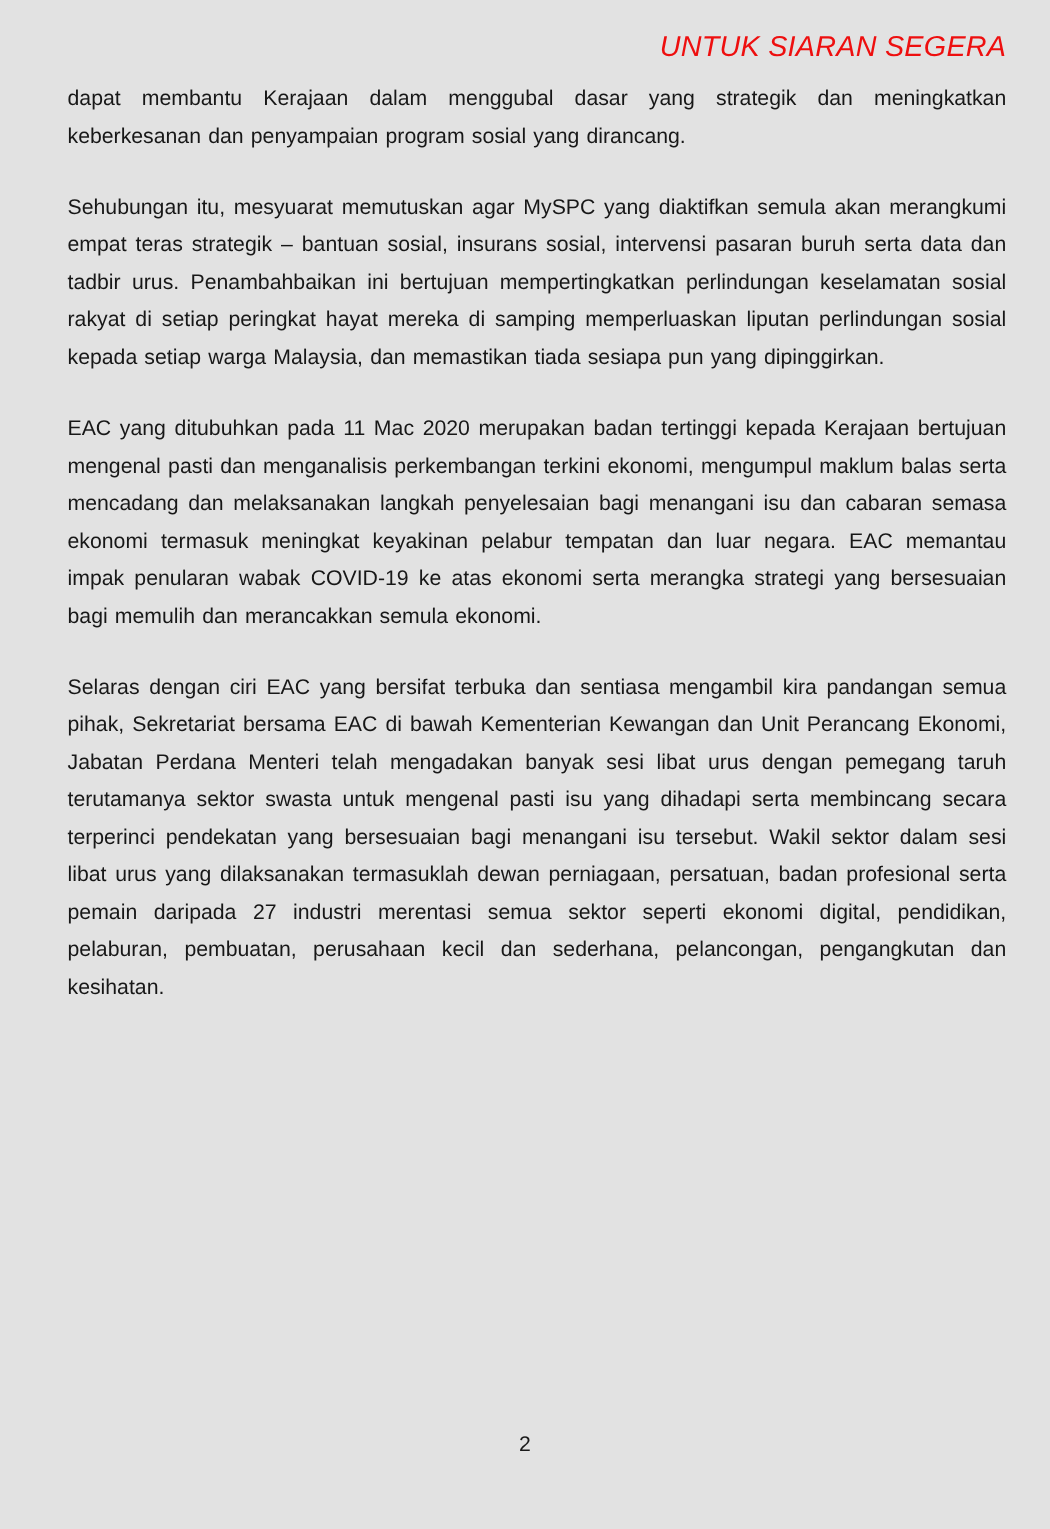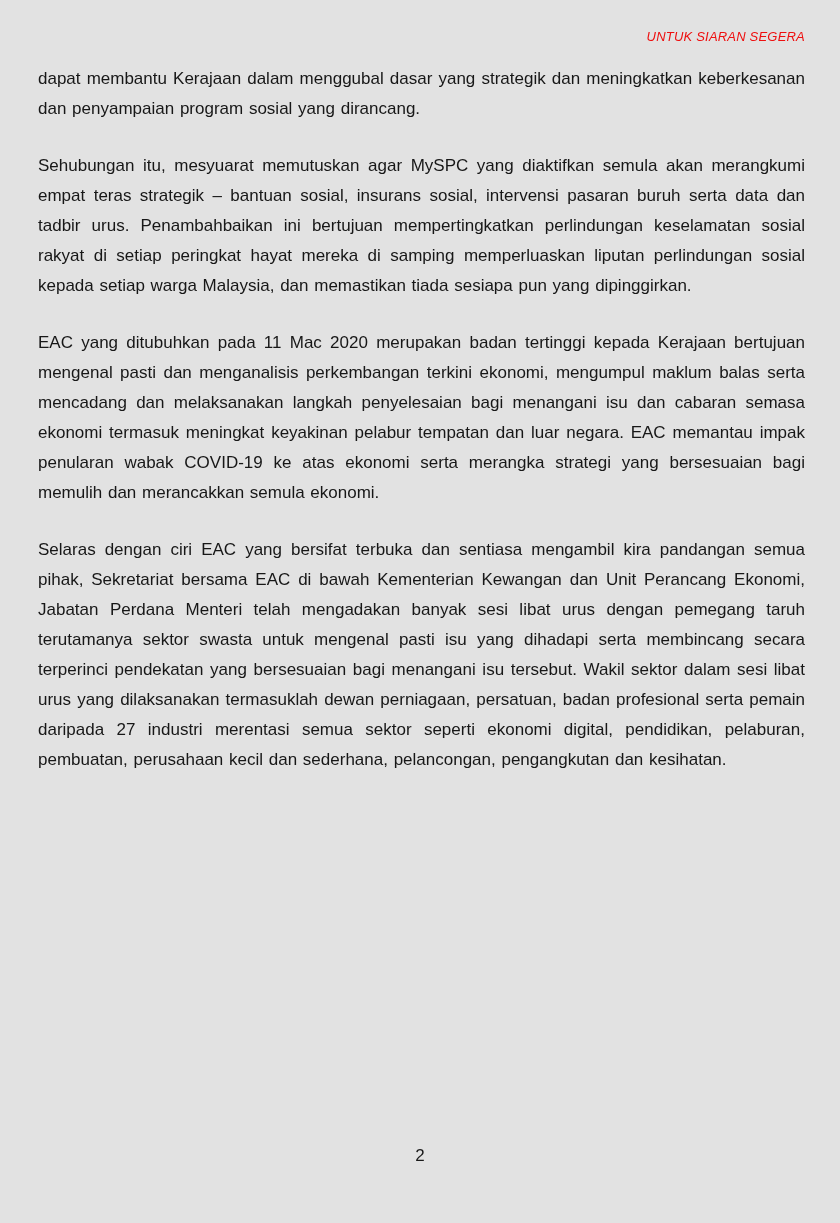--- a/index.html
+++ b/index.html
@@ -18,30 +18,30 @@
   .page {
     box-sizing: border-box;
     width: 840px;
     height: 1223px;
     padding: 26px 35px 0 38px;
     position: relative;
   }
   .release-header {
     text-align: right;
     font-style: italic;
-    font-size: 13px;
+    font-size: 23px;
     line-height: 22px;
     letter-spacing: 0.2px;
     margin: 0 0 16px 0;
   }
   .body-text p {
     font-size: 17px;
     line-height: 30px;
     text-align: justify;
-    margin: 0 0 27px 0;
+    margin: 0 0 27px 16px;
     word-spacing: 1px;
   }
   .page-number {
     position: absolute;
     top: 1143px;
     left: 0;
     width: 840px;
     text-align: center;
     font-size: 17px;
     line-height: 26px;

